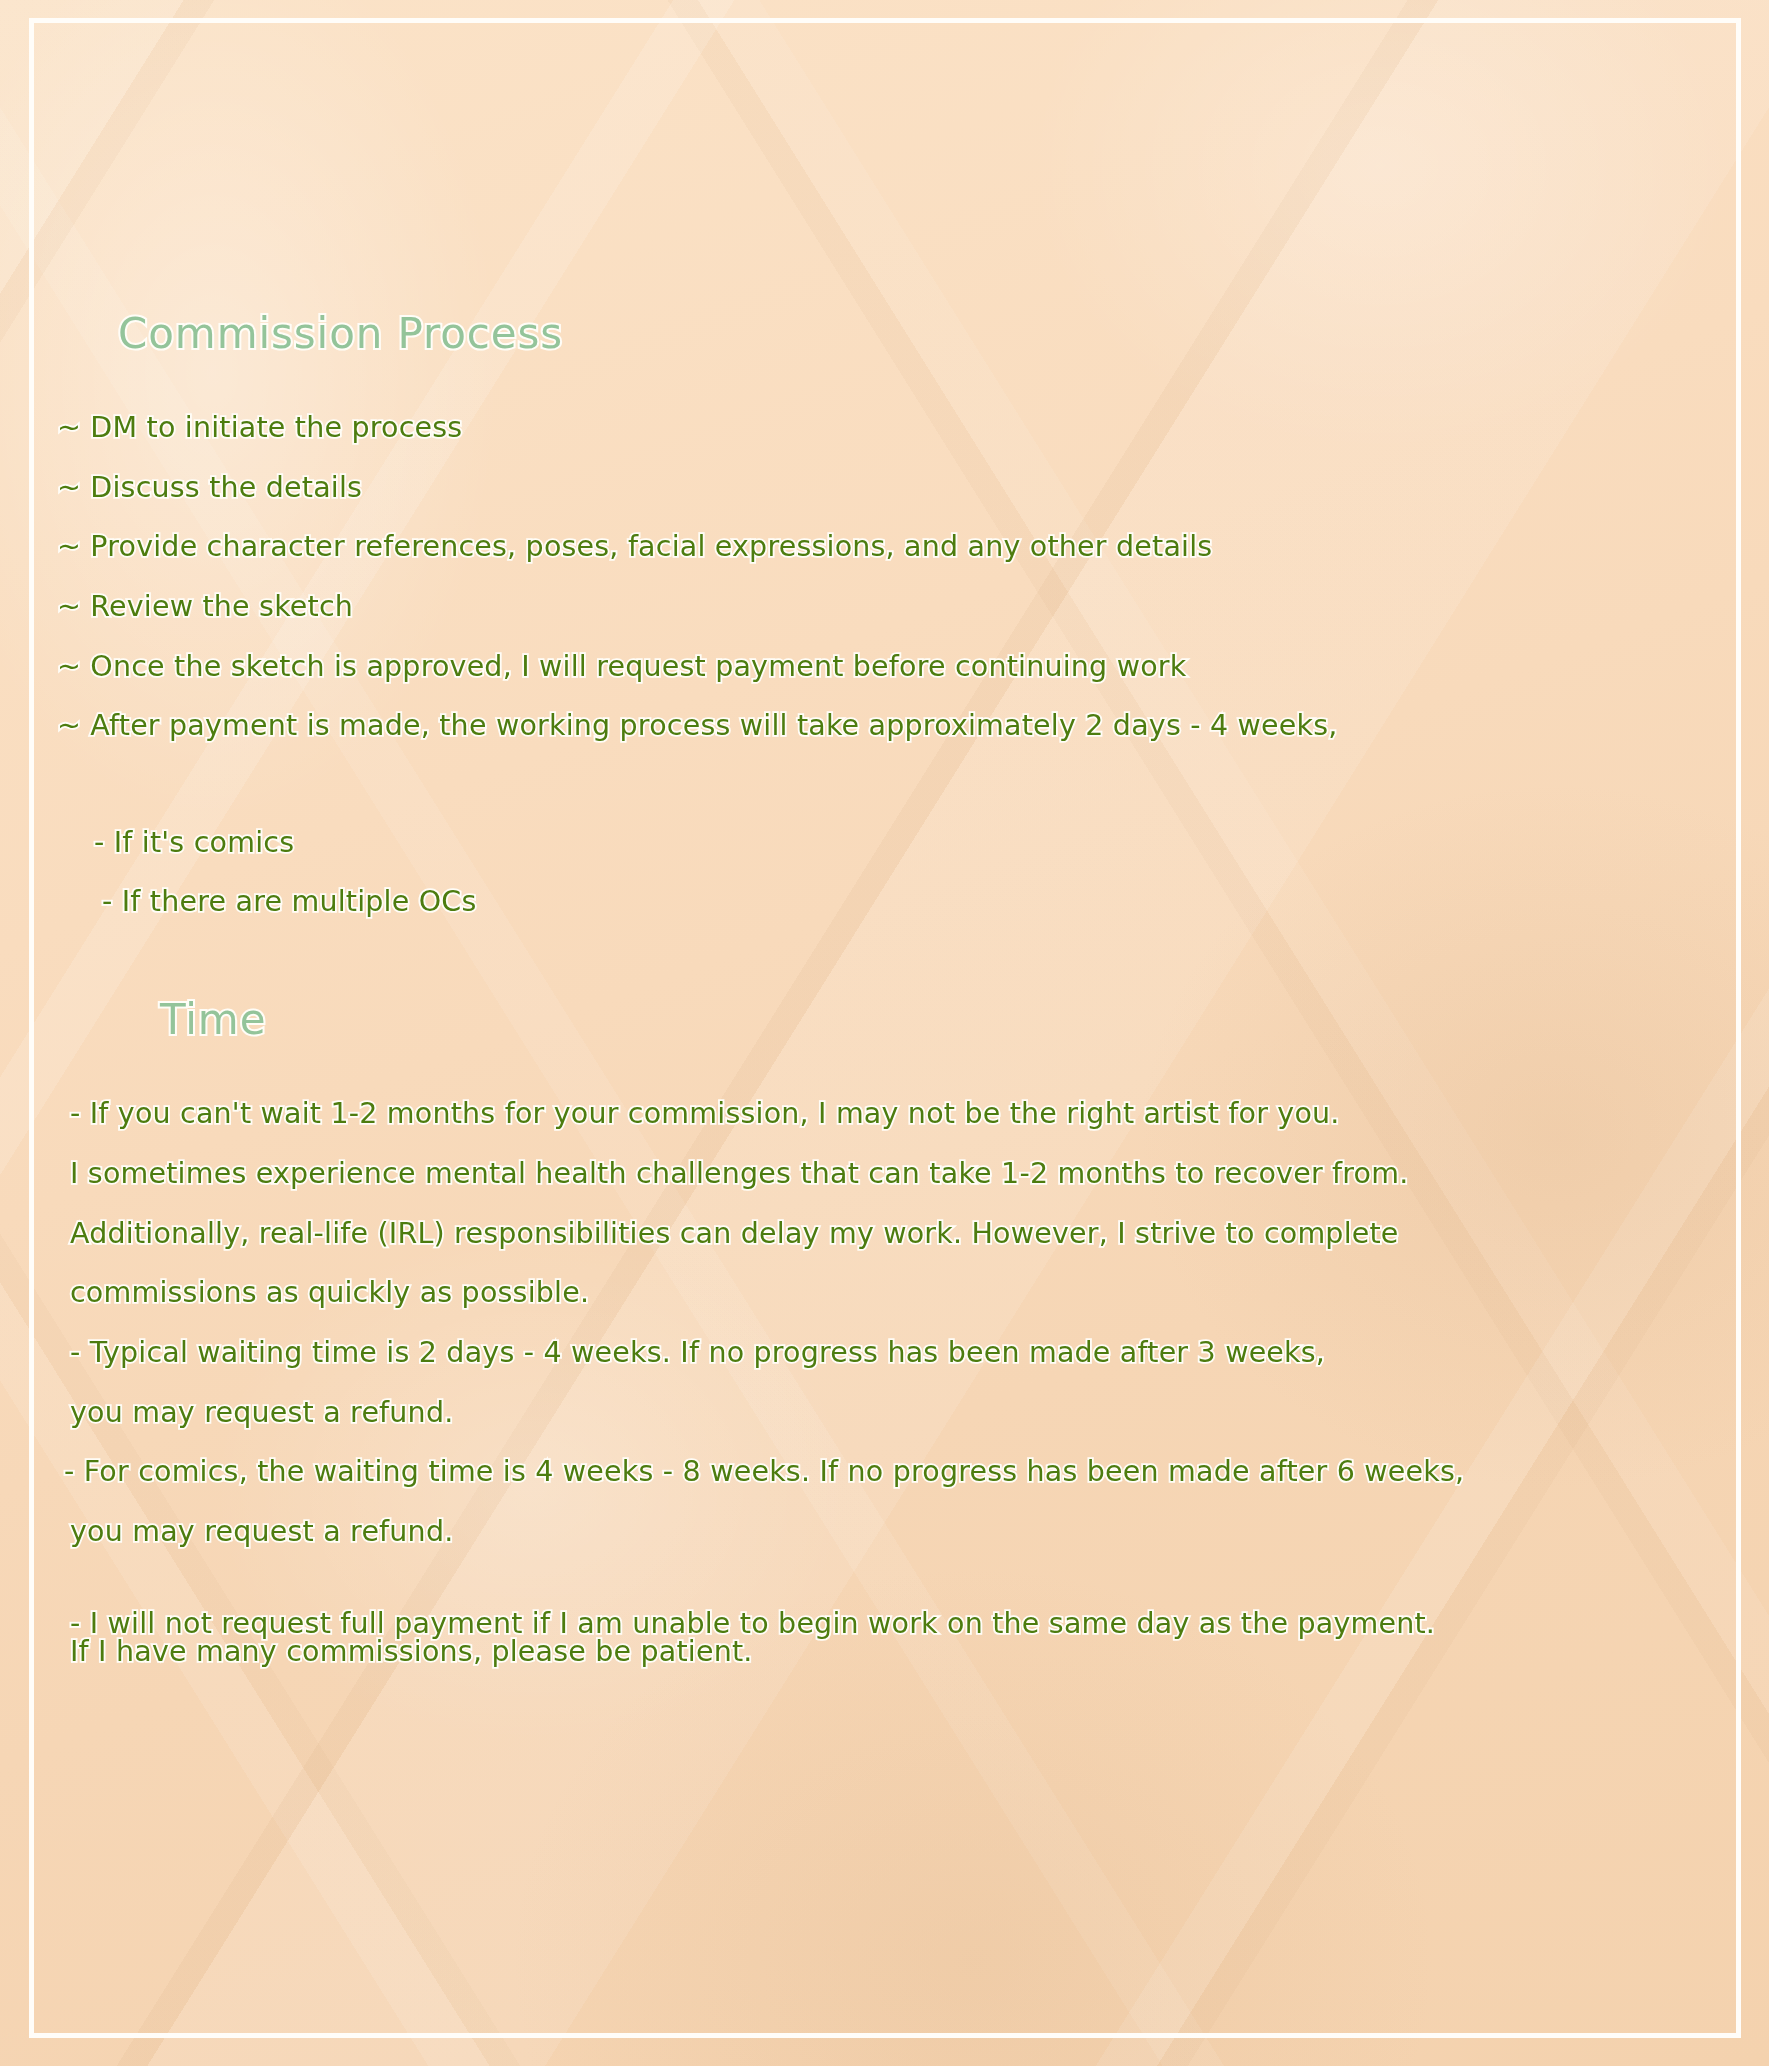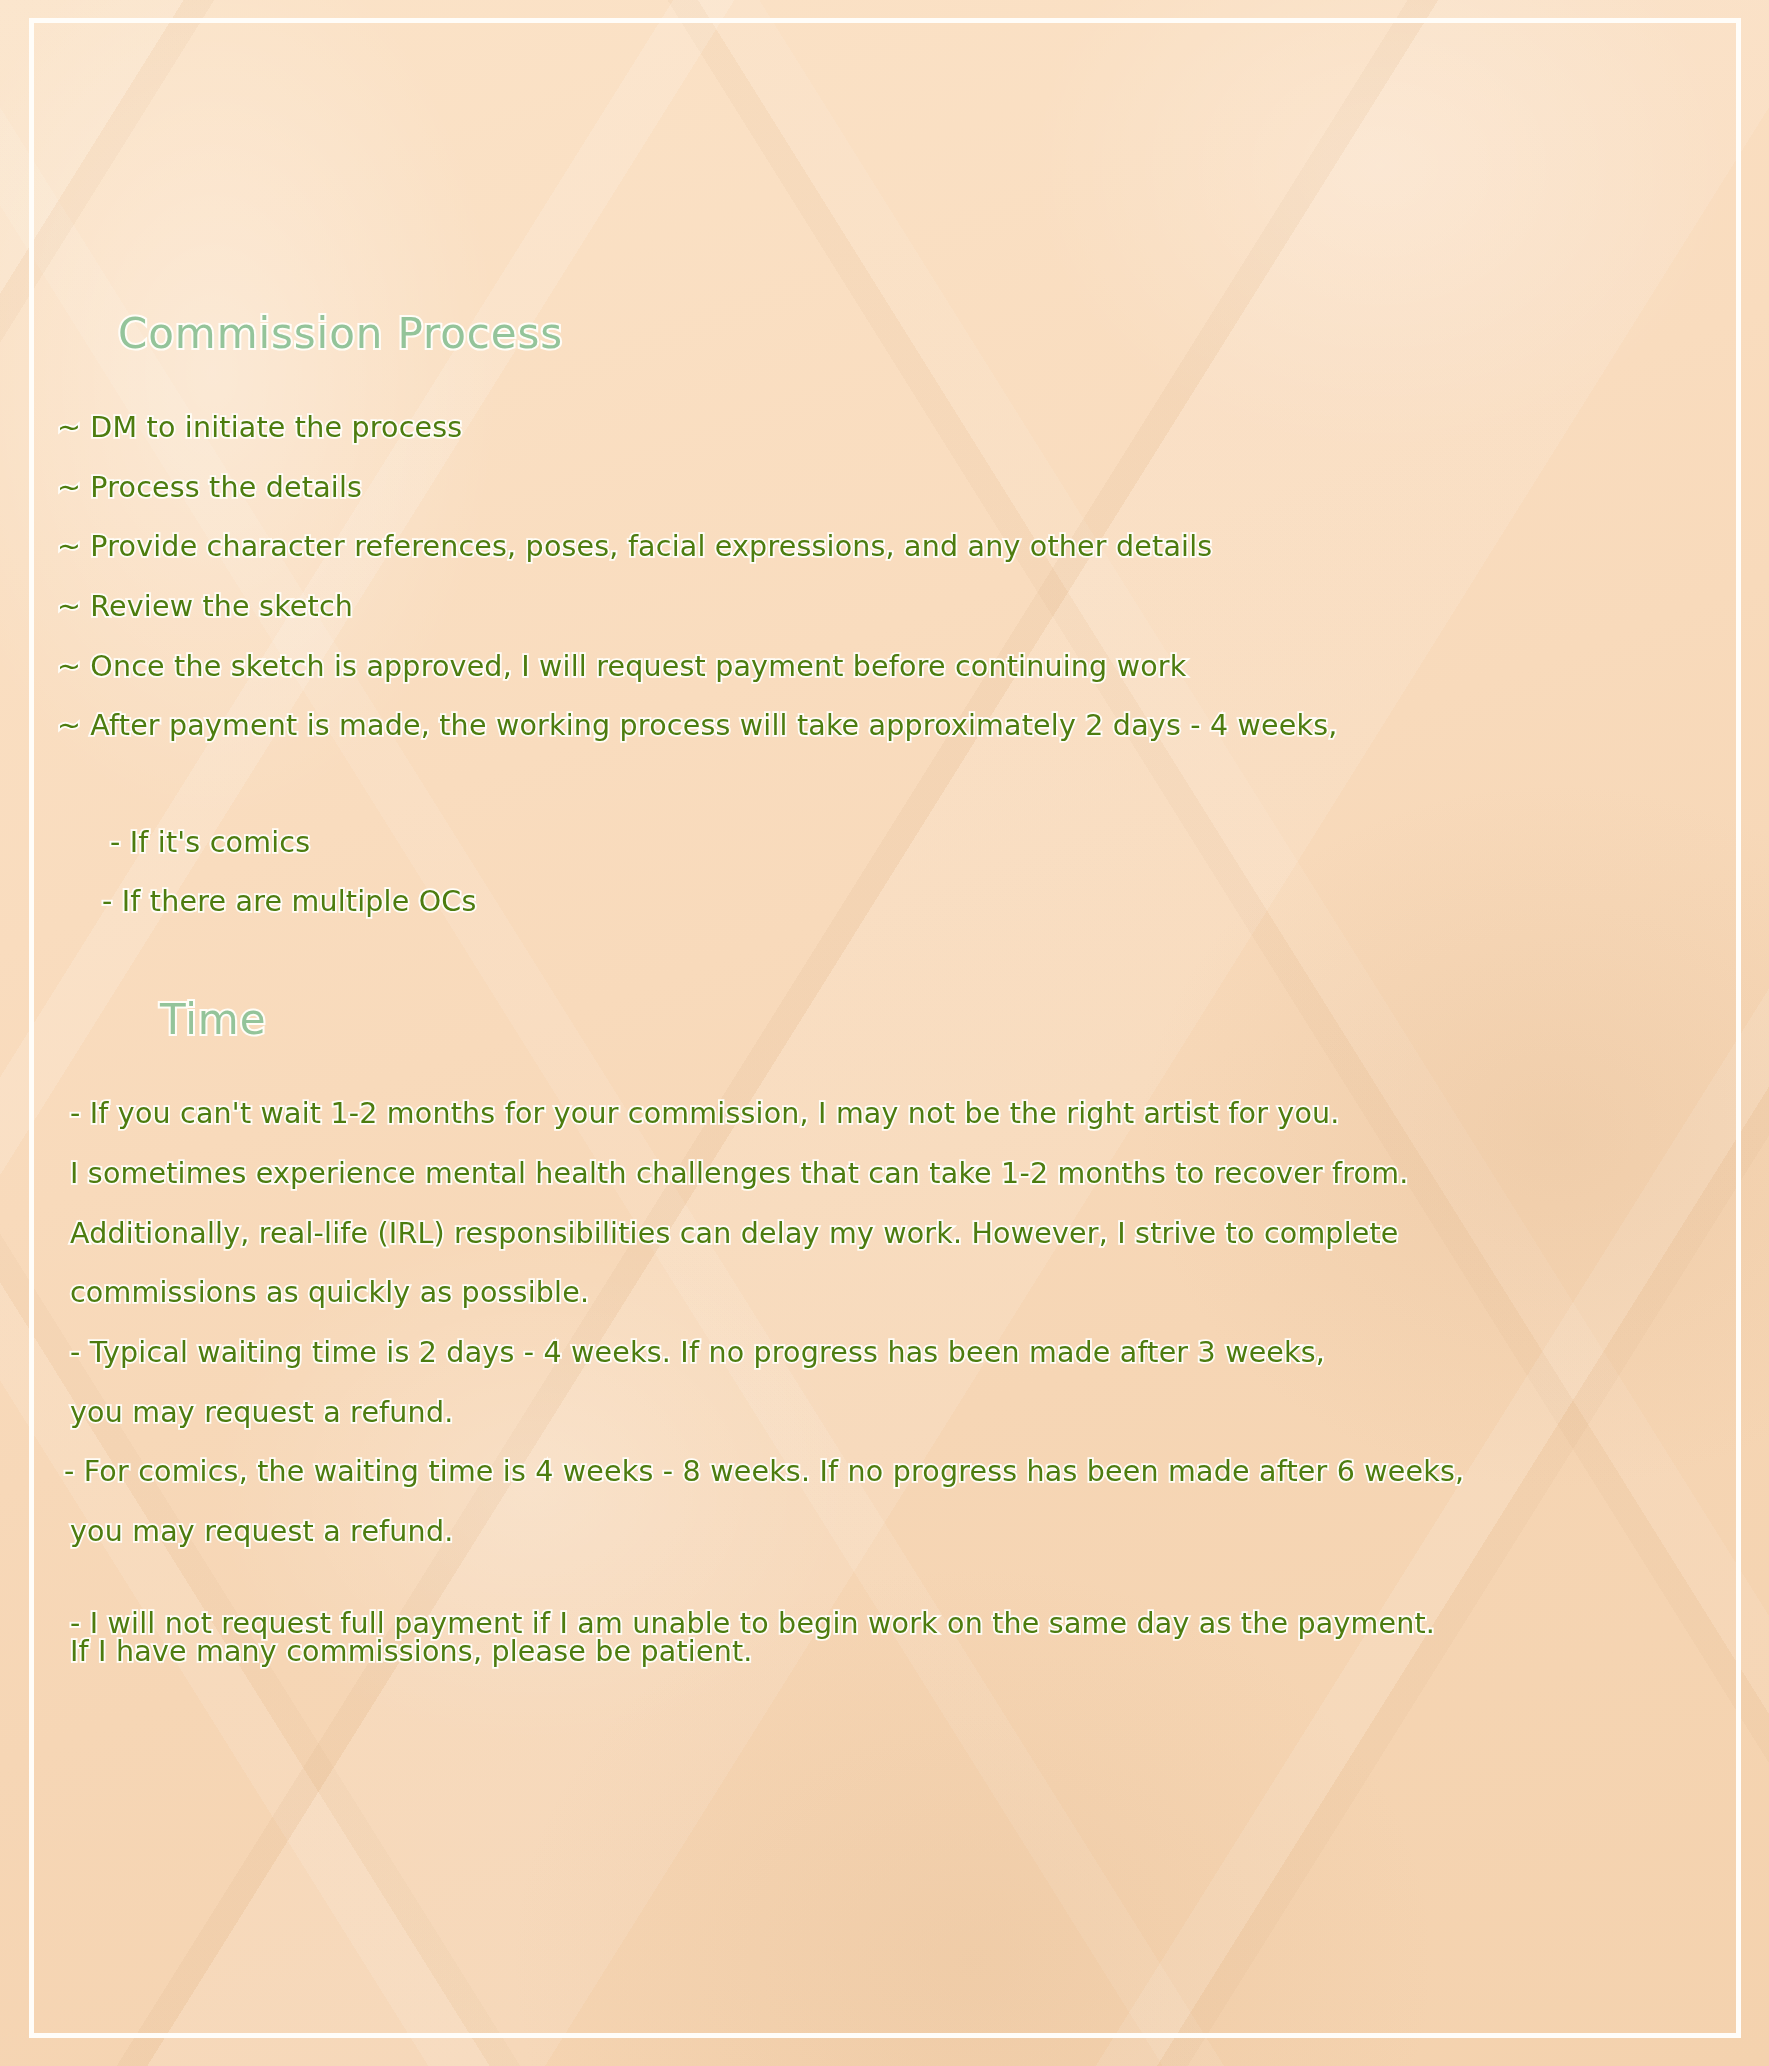--- a/index.html
+++ b/index.html
@@ -77,26 +77,26 @@
 <body>
 
 <div class="paper"></div>
 <div class="frame"></div>
 
 <div class="content">
 
   <div class="heading" style="left:118px; top:309px;">Commission Process</div>
 
   <div class="body-line" style="left:57px; top:411px;">~ DM to initiate the process</div>
-  <div class="body-line" style="left:57px; top:471px;">~ Process the details</div>
+  <div class="body-line" style="left:57px; top:471px;">~ Discuss the details</div>
   <div class="body-line" style="left:57px; top:530px;text-align:center;">~ Provide character references, poses, facial expressions, and any other details</div>
   <div class="body-line" style="left:57px; top:590px;">~ Review the sketch</div>
   <div class="body-line" style="left:57px; top:650px;">~ Once the sketch is approved, I will request payment before continuing work</div>
   <div class="body-line" style="left:57px; top:709px;">~ After payment is made, the working process will take approximately 2 days - 4 weeks,</div>
-  <div class="body-line" style="left:94px; top:826px;margin-left:16px;">- If it's comics</div>
+  <div class="body-line" style="left:94px; top:826px;">- If it's comics</div>
   <div class="body-line" style="left:94px; top:885px;margin-left:8px;">- If there are multiple OCs</div>
 
   <div class="heading" style="left:160px; top:995px;">Time</div>
 
   <div class="body-line" style="left:70px; top:1097px;">- If you can't wait 1-2 months for your commission, I may not be the right artist for you.</div>
   <div class="body-line" style="left:70px; top:1157px;">I sometimes experience mental health challenges that can take 1-2 months to recover from.</div>
   <div class="body-line" style="left:70px; top:1217px;">Additionally, real-life (IRL) responsibilities can delay my work. However, I strive to complete</div>
   <div class="body-line" style="left:70px; top:1276px;">commissions as quickly as possible.</div>
   <div class="body-line" style="left:70px; top:1336px;">- Typical waiting time is 2 days - 4 weeks. If no progress has been made after 3 weeks,</div>
   <div class="body-line" style="left:70px; top:1396px;">you may request a refund.</div>

